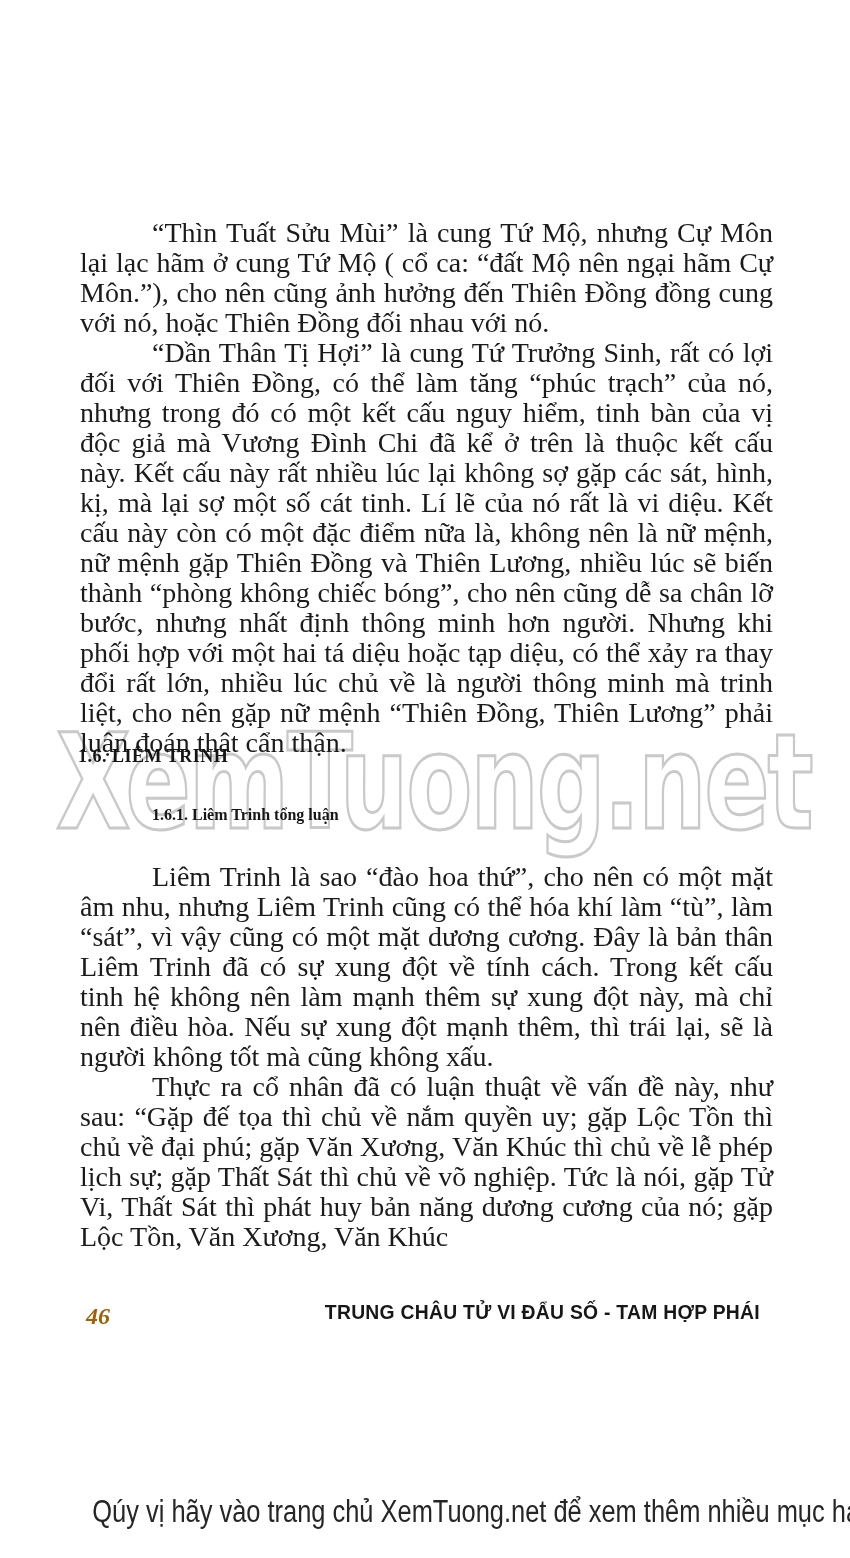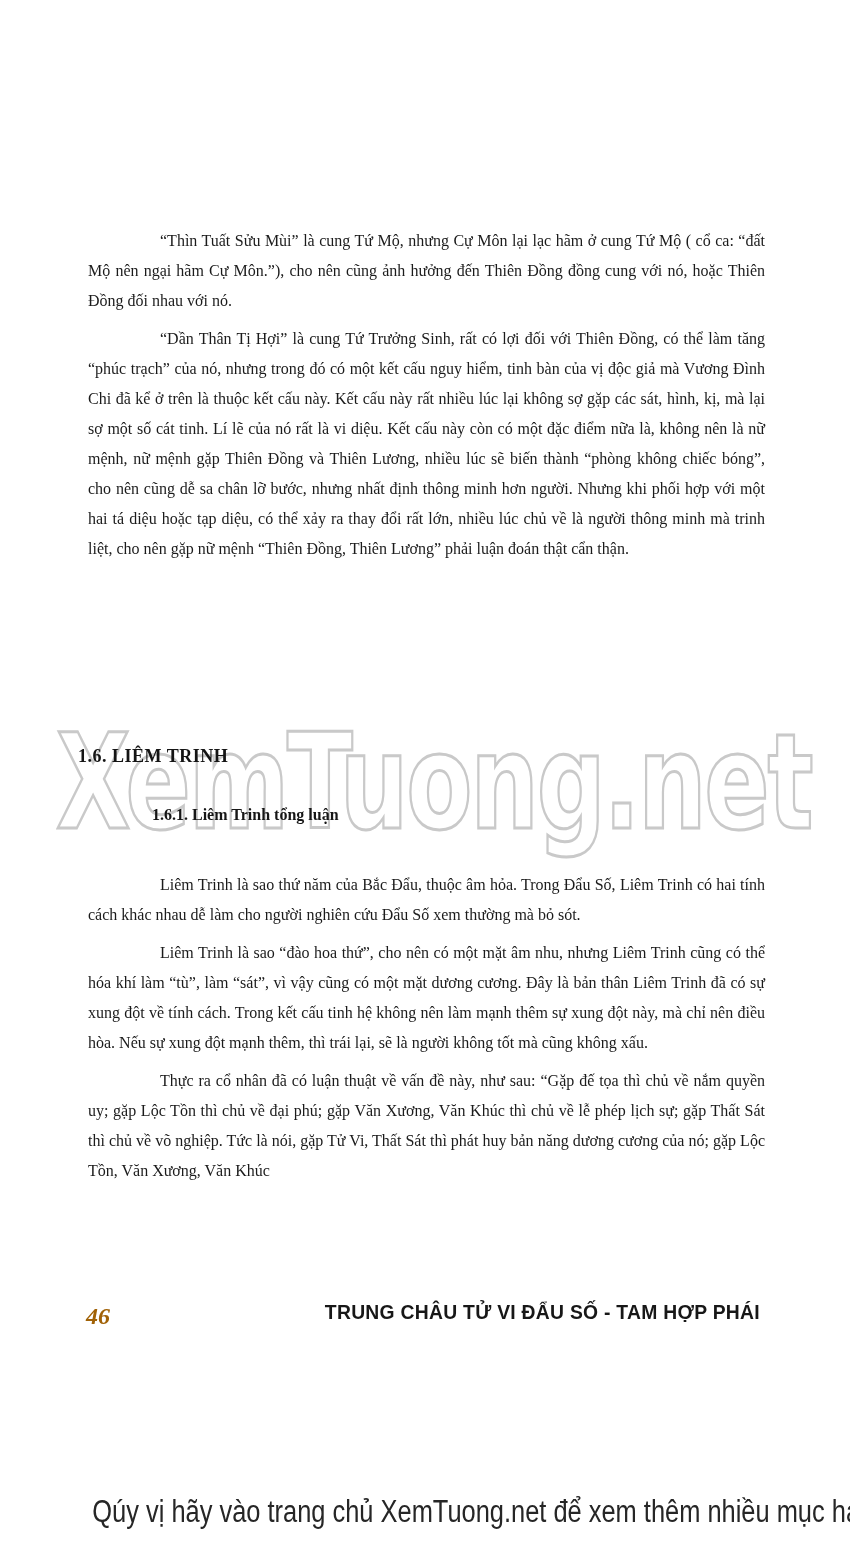--- a/index.html
+++ b/index.html
@@ -35,22 +35,22 @@
   .text-block {
     position: absolute;
     left: 80px;
     width: 693px;
     z-index: 1;
   }
   .intro-block { top: 218px; }
   .body-block  { top: 862px; }
 
   .para {
-    margin: 8px;
-    font-size: 16px;
+    margin: 0;
+    font-size: 28px;
     line-height: 30px;
     color: #1b1b1b;
     text-align: justify;
     text-indent: 72px;
   }
 
   
   .section-heading {
     position: absolute;
     left: 78px;
@@ -125,21 +125,20 @@
 <div class="text-block intro-block">
   <p class="para">“Thìn Tuất Sửu Mùi” là cung Tứ Mộ, nhưng Cự Môn lại lạc hãm ở cung Tứ Mộ ( cổ ca: “đất Mộ nên ngại hãm Cự Môn.”), cho nên cũng ảnh hưởng đến Thiên Đồng đồng cung với nó, hoặc Thiên Đồng đối nhau với nó.</p>
   <p class="para">“Dần Thân Tị Hợi” là cung Tứ Trưởng Sinh, rất có lợi đối với Thiên Đồng, có thể làm tăng “phúc trạch” của nó, nhưng trong đó có một kết cấu nguy hiểm, tinh bàn của vị độc giả mà Vương Đình Chi đã kể ở trên là thuộc kết cấu này. Kết cấu này rất nhiều lúc lại không sợ gặp các sát, hình, kị, mà lại sợ một số cát tinh. Lí lẽ của nó rất là vi diệu. Kết cấu này còn có một đặc điểm nữa là, không nên là nữ mệnh, nữ mệnh gặp Thiên Đồng và Thiên Lương, nhiều lúc sẽ biến thành “phòng không chiếc bóng”, cho nên cũng dễ sa chân lỡ bước, nhưng nhất định thông minh hơn người. Nhưng khi phối hợp với một hai tá diệu hoặc tạp diệu, có thể xảy ra thay đổi rất lớn, nhiều lúc chủ về là người thông minh mà trinh liệt, cho nên gặp nữ mệnh “Thiên Đồng, Thiên Lương” phải luận đoán thật cẩn thận.</p>
 </div>
 
 <div class="section-heading">1.6. LIÊM TRINH</div>
 
 <div class="subsection-heading">1.6.1. Liêm Trinh tổng luận</div>
 
 <div class="text-block body-block">
-  <p class="para">Liêm Trinh là sao thứ năm của Bắc Đẩu, thuộc âm hỏa. Trong Đẩu Số, Liêm Trinh có hai tính cách khác nhau dễ làm cho người nghiên cứu Đẩu Số xem thường mà bỏ sót.</p>
   <p class="para">Liêm Trinh là sao “đào hoa thứ”, cho nên có một mặt âm nhu, nhưng Liêm Trinh cũng có thể hóa khí làm “tù”, làm “sát”, vì vậy cũng có một mặt dương cương. Đây là bản thân Liêm Trinh đã có sự xung đột về tính cách. Trong kết cấu tinh hệ không nên làm mạnh thêm sự xung đột này, mà chỉ nên điều hòa. Nếu sự xung đột mạnh thêm, thì trái lại, sẽ là người không tốt mà cũng không xấu.</p>
   <p class="para">Thực ra cổ nhân đã có luận thuật về vấn đề này, như sau: “Gặp đế tọa thì chủ về nắm quyền uy; gặp Lộc Tồn thì chủ về đại phú; gặp Văn Xương, Văn Khúc thì chủ về lễ phép lịch sự; gặp Thất Sát thì chủ về võ nghiệp. Tức là nói, gặp Tử Vi, Thất Sát thì phát huy bản năng dương cương của nó; gặp Lộc Tồn, Văn Xương, Văn Khúc</p>
 </div>
 
 <div class="page-number">46</div>
 
 <div class="running-title">TRUNG CHÂU TỬ VI ĐẨU SỐ - TAM HỢP PHÁI</div>
 
 <div class="promo-bar">
   <span class="promo-text">Qúy vị hãy vào trang chủ XemTuong.net để xem thêm nhiều mục hay khác</span>

